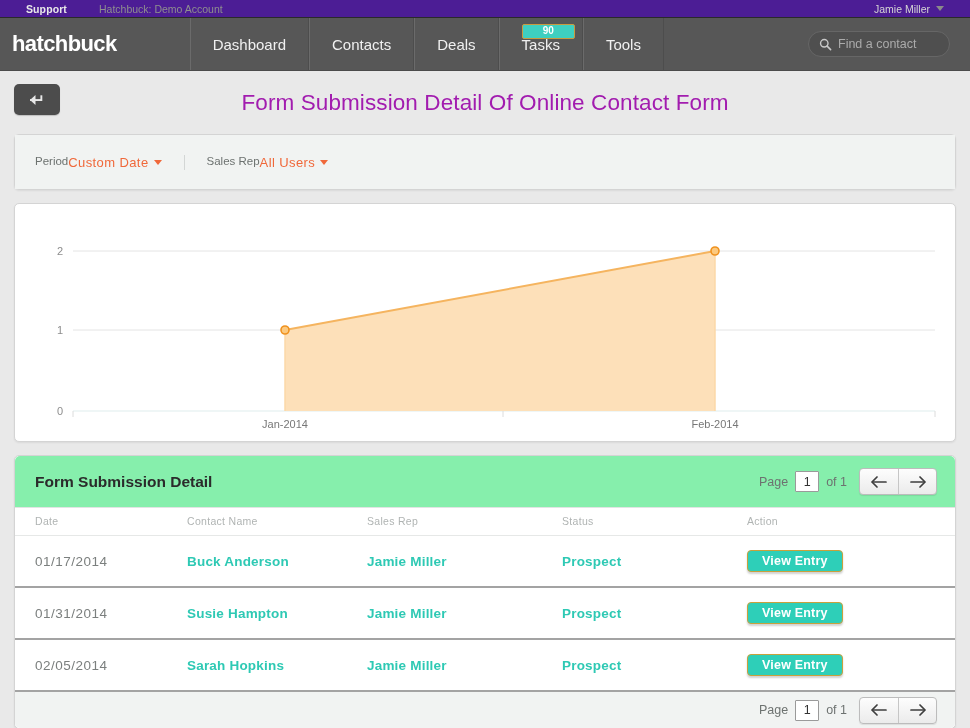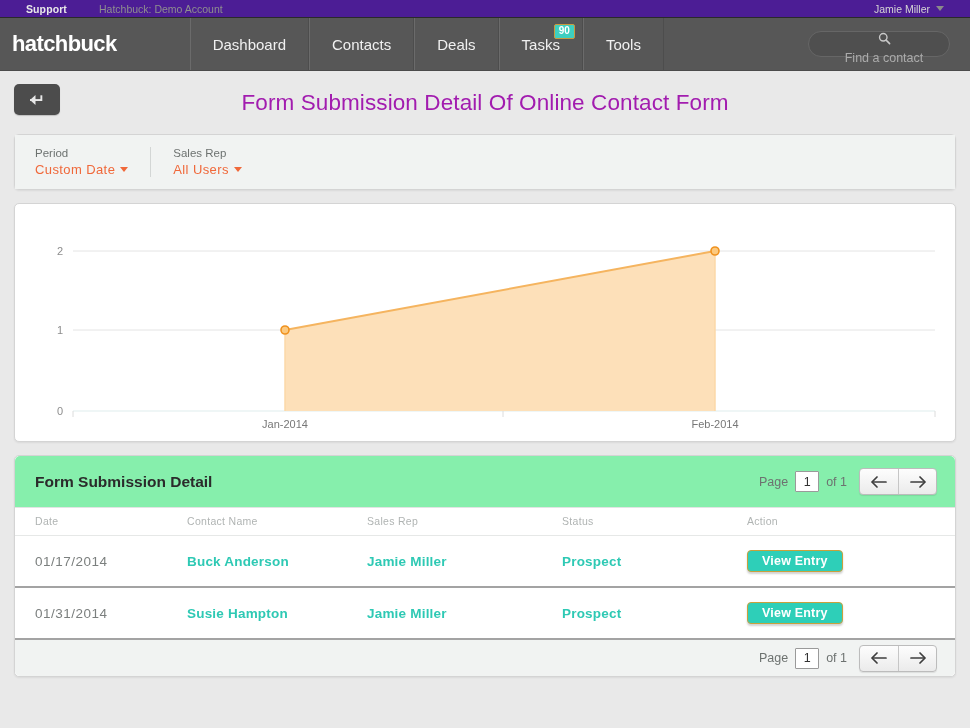--- a/index.html
+++ b/index.html
@@ -91,42 +91,41 @@
   }
   .nav-badge {
     position: absolute;
     top: 6px;
     right: 7px;
     background: #3ecfc0;
     color: #ffffff;
     font-size: 10px;
     font-weight: bold;
     border-radius: 2px;
-    padding: 1px 4px 2px;
+    padding: 1px 20px 2px;
     line-height: 1;
     border: 1px solid #c99a3e;
   }
   .search-wrap {
     position: absolute;
     right: 20px;
     top: 13px;
   }
   .search-box {
     width: 142px;
     height: 26px;
     background: #4f4f4f;
     border: 1px solid #666;
     border-radius: 13px;
     display: flex;
     align-items: center;
     padding-left: 10px;
     color: #ababab;
     font-size: 12.5px;
     gap: 6px;
-    flex-direction: column;
   }
   .search-box svg { flex: 0 0 auto; }
 
   
   .page-head {
     height: 63px;
     position: relative;
     display: flex;
     align-items: center;
     justify-content: center;
@@ -164,21 +163,21 @@
   
   .filter-bar {
     height: 54px;
     background: #f1f3f2;
     display: flex;
     align-items: center;
     padding-left: 20px;
   }
   .filter-group {
     display: flex;
-    flex-direction: column;
+    flex-direction: row;
     padding-right: 22px;
     min-width: 110px;
   }
   .filter-group + .filter-group {
     border-left: 1px solid #d3d6d5;
     padding-left: 22px;
   }
   .filter-label {
     font-size: 11.5px;
     color: #6d7270;
@@ -480,20 +479,33 @@
           <a class="link">Susie Hampton</a>
         </td>
         <td class="col-rep cell-link">
           <a class="link">Jamie Miller</a>
         </td>
         <td class="col-status cell-status">Prospect</td>
         <td class="col-action">
           <span class="view-btn">View Entry</span>
         </td>
       </tr>
+      <tr>
+        <td class="col-date cell-date">02/05/2014</td>
+        <td class="col-name cell-link">
+          <a class="link">Sarah Hopkins</a>
+        </td>
+        <td class="col-rep cell-link">
+          <a class="link">Jamie Miller</a>
+        </td>
+        <td class="col-status cell-status">Prospect</td>
+        <td class="col-action">
+          <span class="view-btn">View Entry</span>
+        </td>
+      </tr>
     </tbody>
   </table>
 
   <div class="table-foot">
     <div class="pager">
       <span>Page</span>
       <input class="pager-input" type="text" value="1" style="">
       <span>of 1</span>
       <span class="pager-btns">
         <span class="pager-btn">

